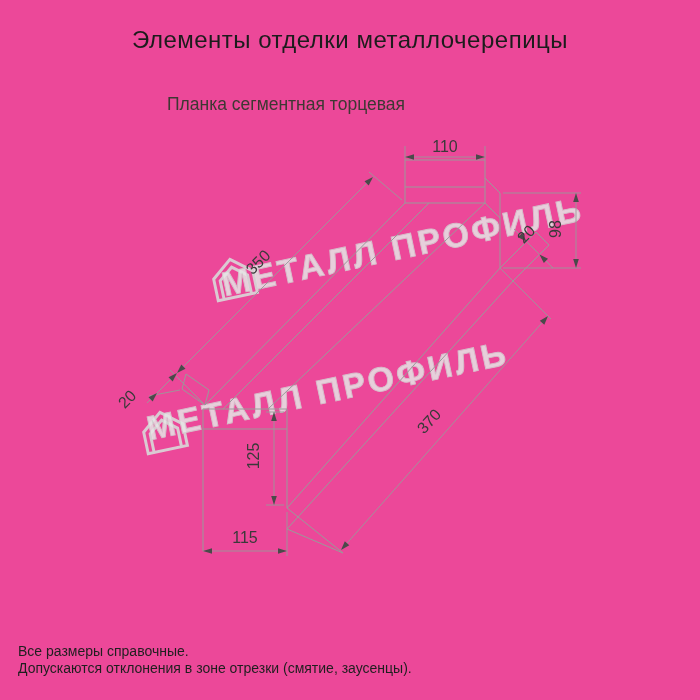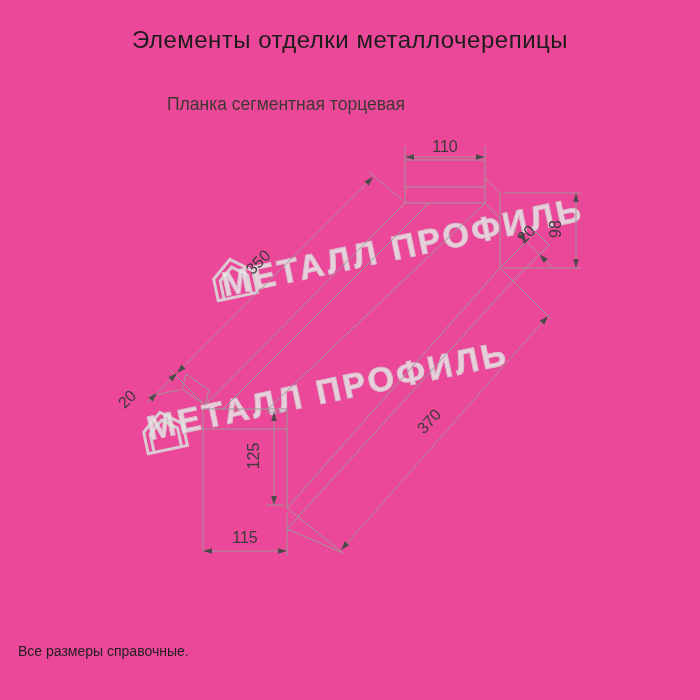--- a/index.html
+++ b/index.html
@@ -119,15 +119,16 @@
       <text class="dimtxt" transform="translate(530,238) rotate(-45)" text-anchor="middle">20</text>
       <text class="dimtxt" transform="translate(561,229) rotate(-90)" text-anchor="middle">98</text>
       <text class="dimtxt" transform="translate(259,456) rotate(-90)" text-anchor="middle">125</text>
       <text class="dimtxt" x="245" y="543" text-anchor="middle">115</text>
       <text class="dimtxt" transform="translate(433,425) rotate(-47)" text-anchor="middle">370</text>
     </g>
   </svg>
 
   <div id="footer">
     <div>Все размеры справочные.</div>
+    <div>Допускаются отклонения в зоне отрезки (смятие, заусенцы).</div>
   </div>
 
 </div>
 
 </body></html>

